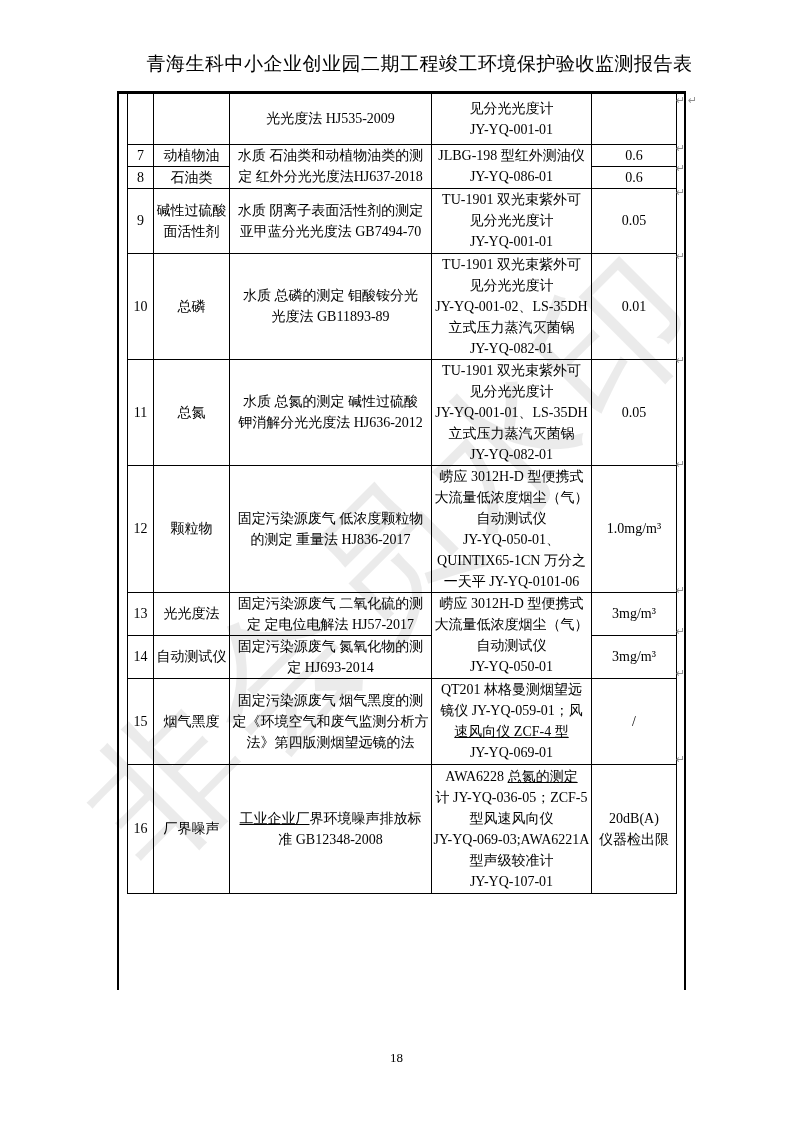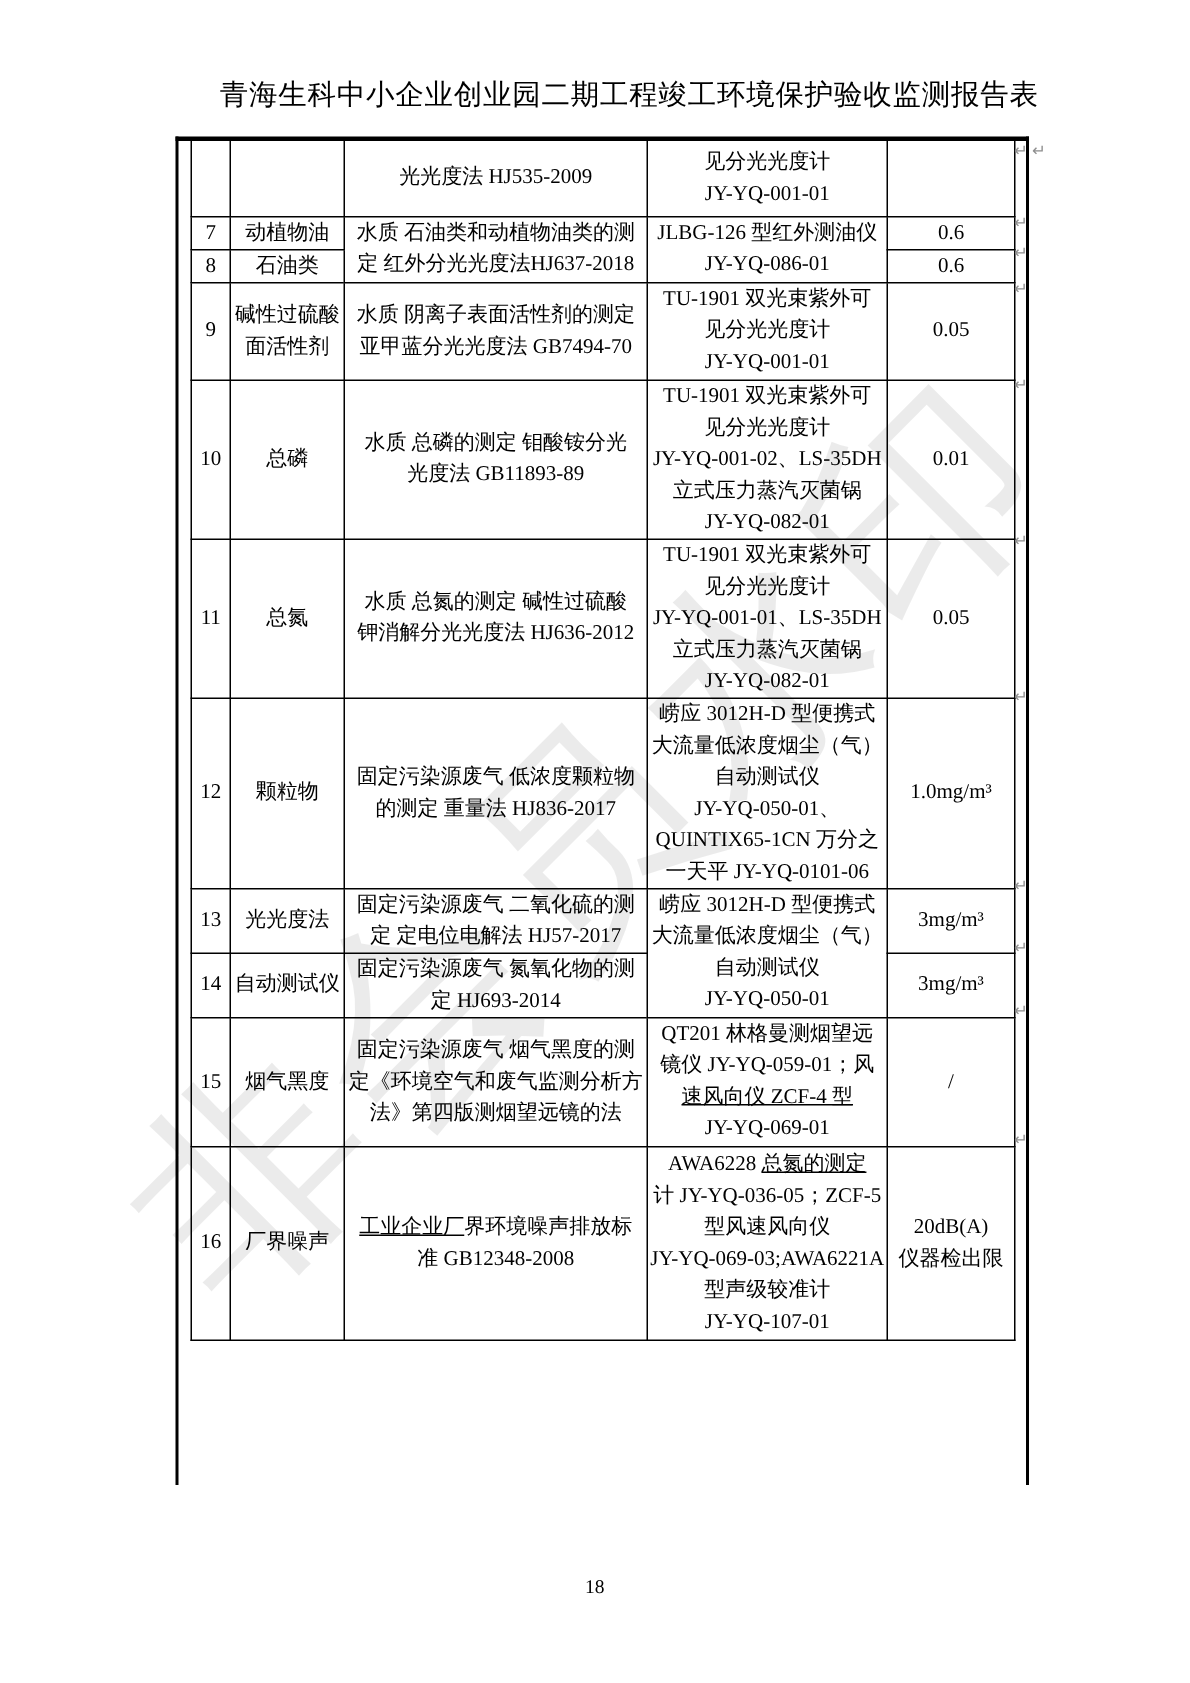--- a/index.html
+++ b/index.html
@@ -67,21 +67,21 @@
         <td class="vtop">光光度法 HJ535-2009</td>
         <td>见分光光度计
 JY-YQ-001-01</td>
         <td></td>
       </tr>
       <tr style="height:20px">
         <td>7</td>
         <td>动植物油</td>
         <td rowspan="2">水质 石油类和动植物油类的测
 定 红外分光光度法HJ637-2018</td>
-        <td rowspan="2">JLBG-126 型红外测油仪
+        <td rowspan="2">JLBG-198 型红外测油仪
 JY-YQ-086-01</td>
         <td>0.6</td>
       </tr>
       <tr style="height:21px">
         <td>8</td>
         <td>石油类</td>
         <td>0.6</td>
       </tr>
       <tr style="height:65px">
         <td>9</td>

